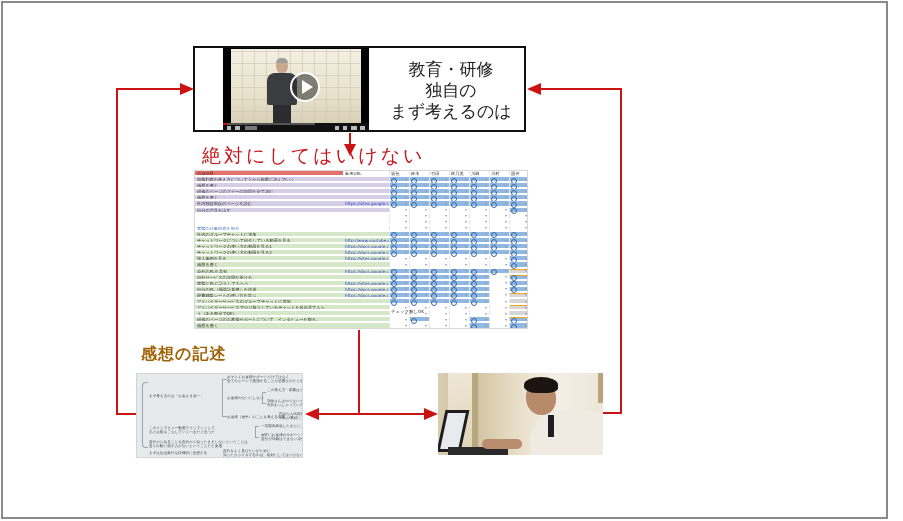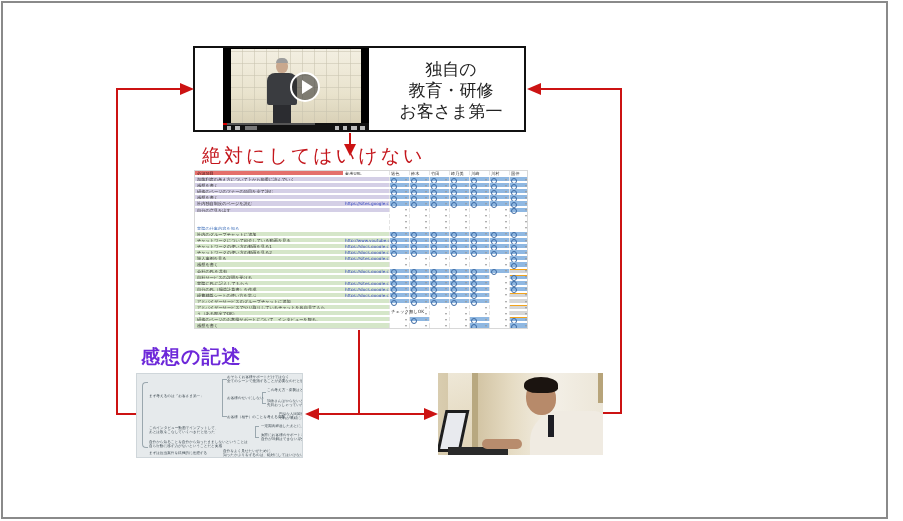--- a/index.html
+++ b/index.html
@@ -45,21 +45,21 @@
   .row-head .c-url { background: #fff; color: #333; text-decoration: none; }
   .row-head .c-chk { background: #fff; }
   .row-head .c-chk::after { content: ""; }
   .row-purple .c-item, .row-purple .c-url { background: #d4cfe6; }
   .row-green .c-item, .row-green .c-url { background: #d5e6c9; }
   .row-white .c-item, .row-white .c-url { background: #fff; }
   .row-sub .c-item { color: #3a6cb8; background: #fff; }
   .note-ok { position: absolute; left: 196px; font-size: 4.4px; color: #333; white-space: nowrap; }
 
   
-  .imp-title { position: absolute; left: 141px; top: 344px; font-size: 19px; font-weight: bold; color: #6d28d9; letter-spacing: 1px; font-family: "DejaVu Sans", sans-serif; }
+  .imp-title { position: absolute; left: 141px; top: 344px; font-size: 16px; font-weight: bold; color: #a16207; letter-spacing: 1px; font-family: "DejaVu Sans", sans-serif; }
   .mindmap { position: absolute; left: 136px; top: 373px; width: 167px; height: 85px; background: #e6eaec; border: 1px solid #cfd6da; font-size: 3.6px; line-height: 4.2px; color: #3e4a52; overflow: hidden; }
   .mm-node { position: absolute; white-space: nowrap; }
   .mm-line { position: absolute; border-color: #9aa7ae; border-style: solid; border-width: 0; }
 
   
   .photo { position: absolute; left: 438px; top: 373px; width: 165px; height: 82px; overflow: hidden; background: linear-gradient(90deg, #d9cdb0 0%, #cfc09e 20%, #e6dcc4 45%, #f3efe6 70%, #ece6d8 100%); }
   .photo .window { position: absolute; left: 10px; top: 0; width: 30px; height: 82px; background: linear-gradient(180deg,#f4efe2,#e4d8bc); opacity: 0.8; }
   .photo .pillar { position: absolute; left: 34px; top: 0; width: 6px; height: 82px; background: #b8a880; }
   .photo .pillar2 { position: absolute; left: 160px; top: 0; width: 5px; height: 30px; background: #b7a47a; }
   .photo .laptop-screen { position: absolute; left: 3px; top: 37px; width: 24px; height: 42px; background: #e8eaee; border: 3px solid #1e1e1e; transform: skewX(-12deg); }
@@ -97,23 +97,23 @@
       <div class="vc" style="left:4px;width:4px;"></div>
       <div class="vc" style="left:12px;width:5px;"></div>
       <div class="vc" style="left:22px;width:12px;background:#777;"></div>
       <div class="vc" style="left:112px;width:4px;"></div>
       <div class="vc" style="left:120px;width:4px;"></div>
       <div class="vc" style="left:128px;width:6px;"></div>
       <div class="vc" style="left:137px;width:5px;"></div>
     </div>
   </div>
   <div class="curr-title">
+    <div>教育・研修</div>
     <div>独自の</div>
-    <div>教育・研修</div>
-    <div>お客さま第一</div>
+    <div>まず考えるのは</div>
   </div>
 </div>
 
 <div class="arrowhead-down" style="left:344px;top:144px;"></div>
 <div class="red" style="left:349px;top:133px;width:2px;height:12px;"></div>
 
 <div class="sheet-title">絶対にしてはいけない</div>
 
 <div class="sheet">
   <div class="srow row-head" style="top:0px;">

